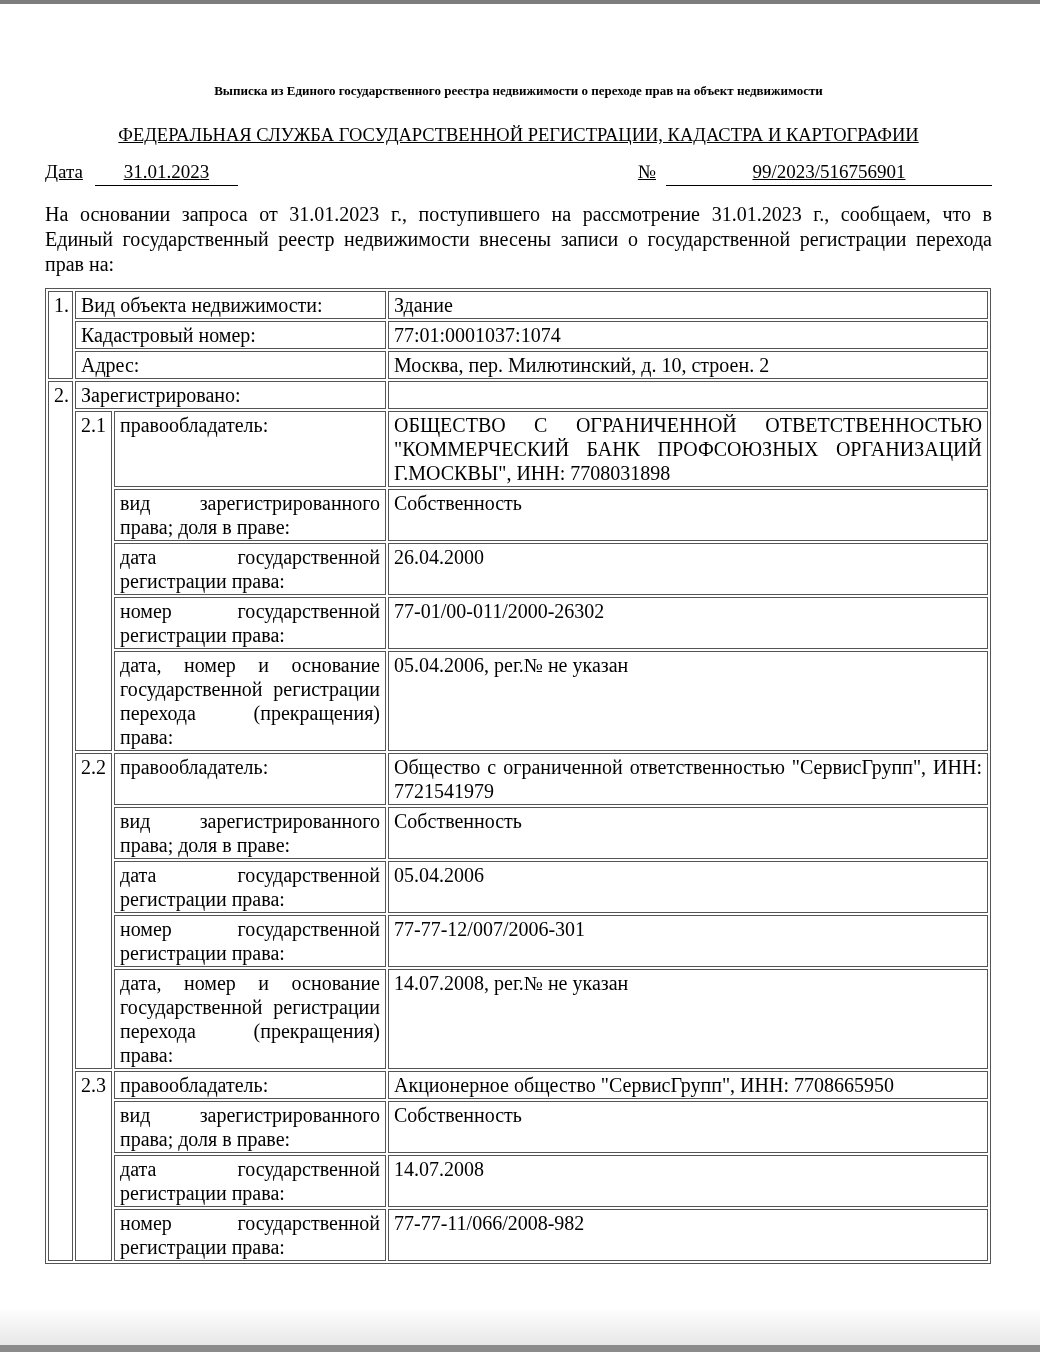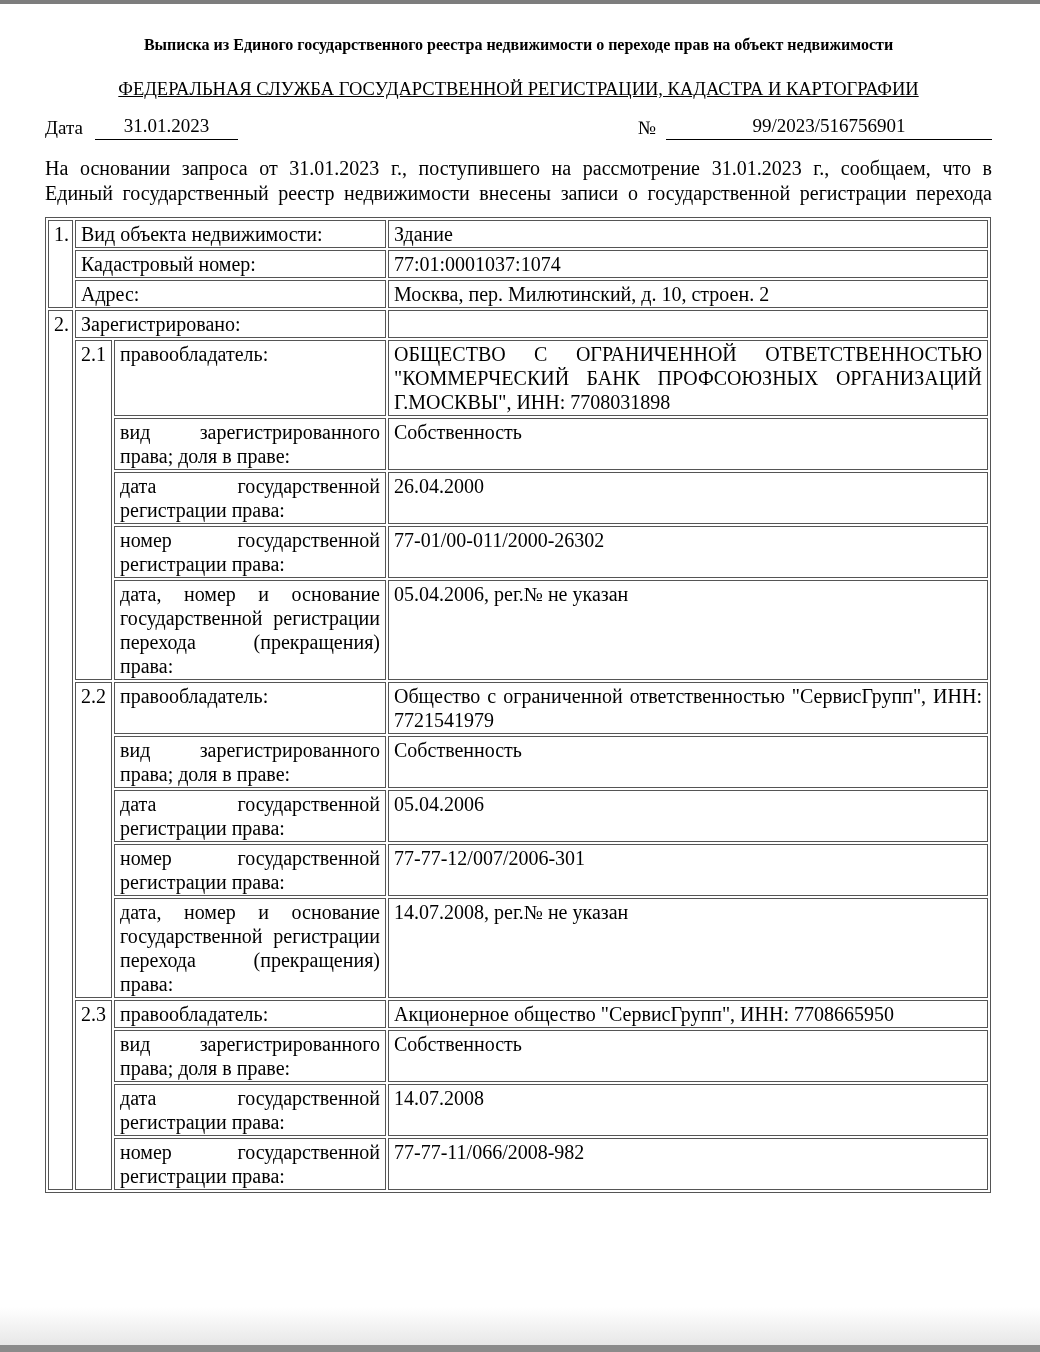--- a/index.html
+++ b/index.html
@@ -32,38 +32,38 @@
     background: var(--chrome-bar-bottom); z-index: 6;
   }
   .page {
     position: absolute; top: 0; left: 0;
     width: 1040px; height: 1303px;
     padding: 0 48px 0 45px;
     background: var(--page-bg);
     overflow: hidden;
   }
   .doc-title {
-    margin: 32px auto 0; max-width: 880px;
+    margin: 78px auto 0; max-width: 880px;
     text-align: center; font-weight: 700;
-    font-size: 16px; line-height: 26px;
+    font-size: 13px; line-height: 26px;
   }
   .doc-agency {
     margin-top: 18px; text-align: center;
     font-size: 18.5px; line-height: 26px; text-decoration: underline;
   }
   .doc-system {
     margin-top: 13px; text-align: center;
     font-size: 18.5px; line-height: 26px;
   }
   .date-row {
     margin-top: 12px;
     display: flex; justify-content: space-between; align-items: flex-end;
     font-size: 19px; line-height: 24px;
   }
-  .date-group, .number-group { display: flex; align-items: flex-end; }
+  .date-group, .number-group { display: flex; align-items: flex-start; text-decoration: underline; }
   .blank-line {
     display: inline-block;
     border-bottom: 1.4px solid #000;
     text-align: center;
     padding-bottom: 1px;
   }
   .blank-date { width: 143px; margin-left: 12px; }
   .blank-number { width: 326px; margin-left: 10px; }
   .intro { margin-top: 16px; font-size: 20px; line-height: 25px; }
   .intro .jline { text-align: justify; text-align-last: justify; }
@@ -105,20 +105,21 @@
     </div>
     <div class="number-group">
       <span>№</span>
       <span class="blank-line blank-number">99/2023/516756901</span>
     </div>
   </div>
 
   <div class="intro">
     <div class="jline">На основании запроса от 31.01.2023 г., поступившего на рассмотрение 31.01.2023 г., сообщаем, что в</div>
     <div class="jline">Единый государственный реестр недвижимости внесены записи о государственной регистрации перехода</div>
+    <div class="jline last">прав на:</div>
   </div>
 
   <table class="rights">
     <colgroup>
         <col class="c0">
         <col class="c1">
         <col class="c2">
         <col>
       </colgroup>
     <tbody>

